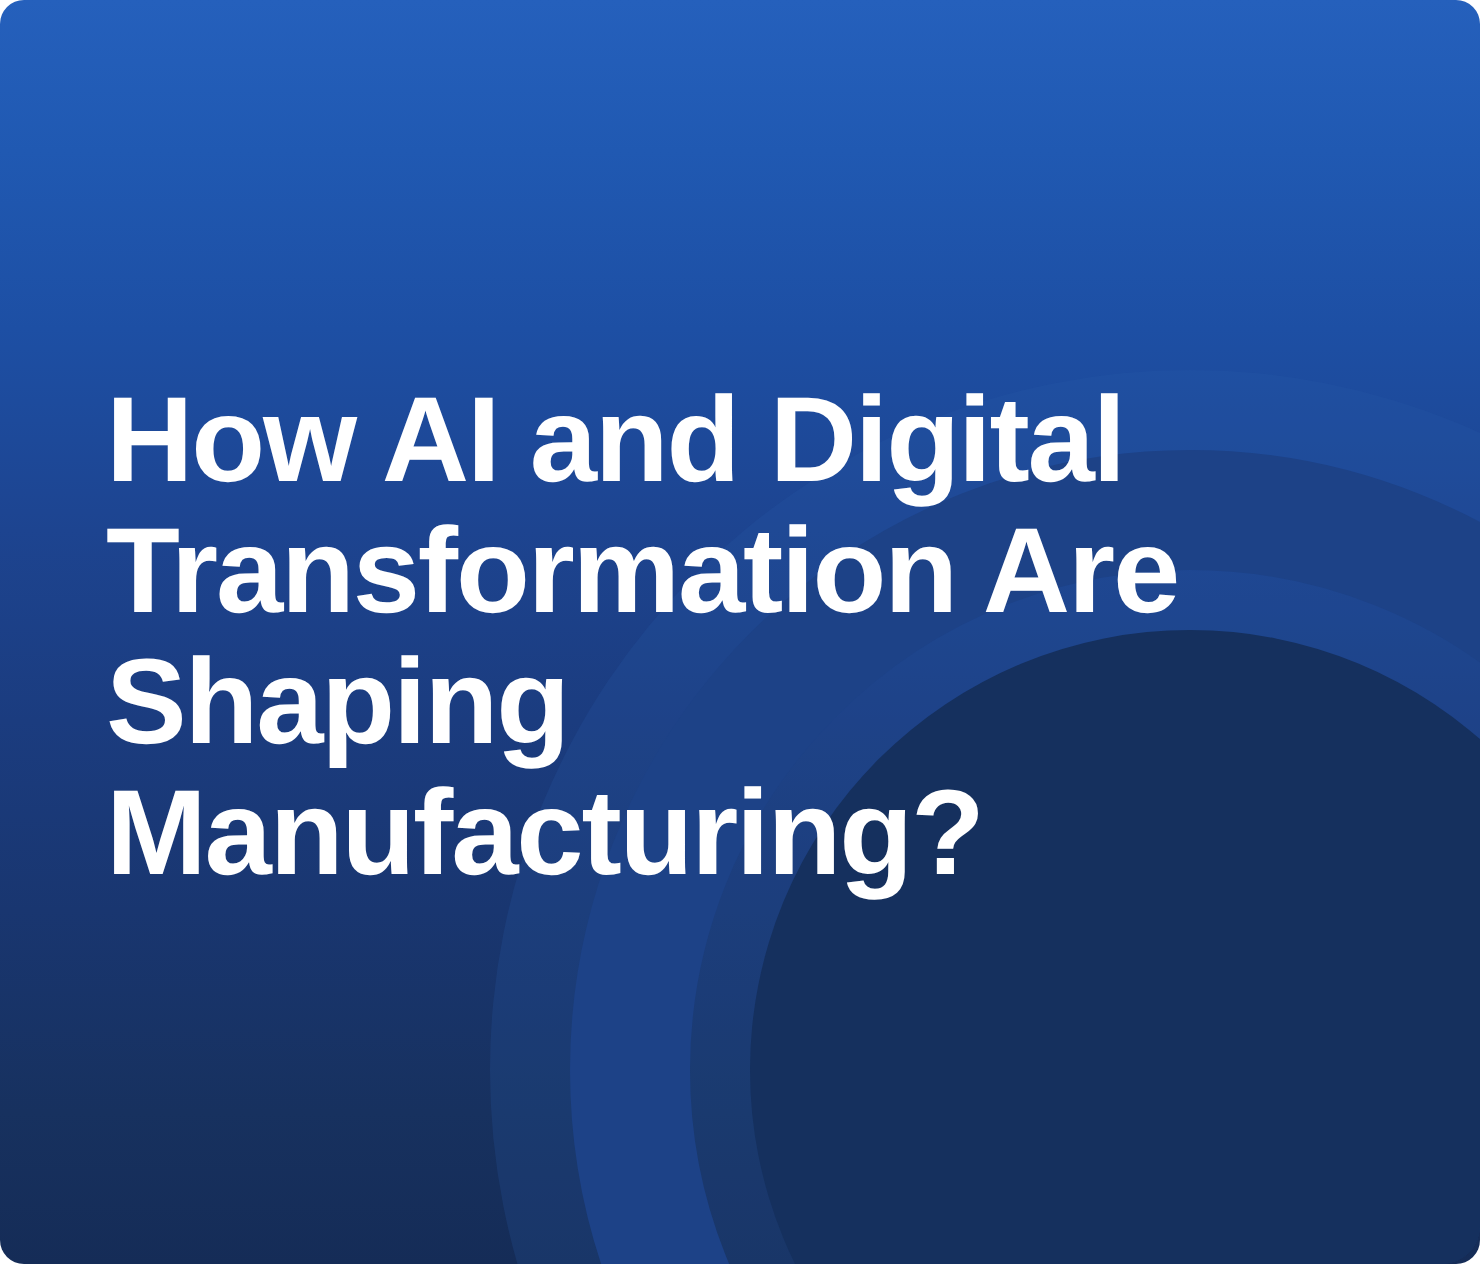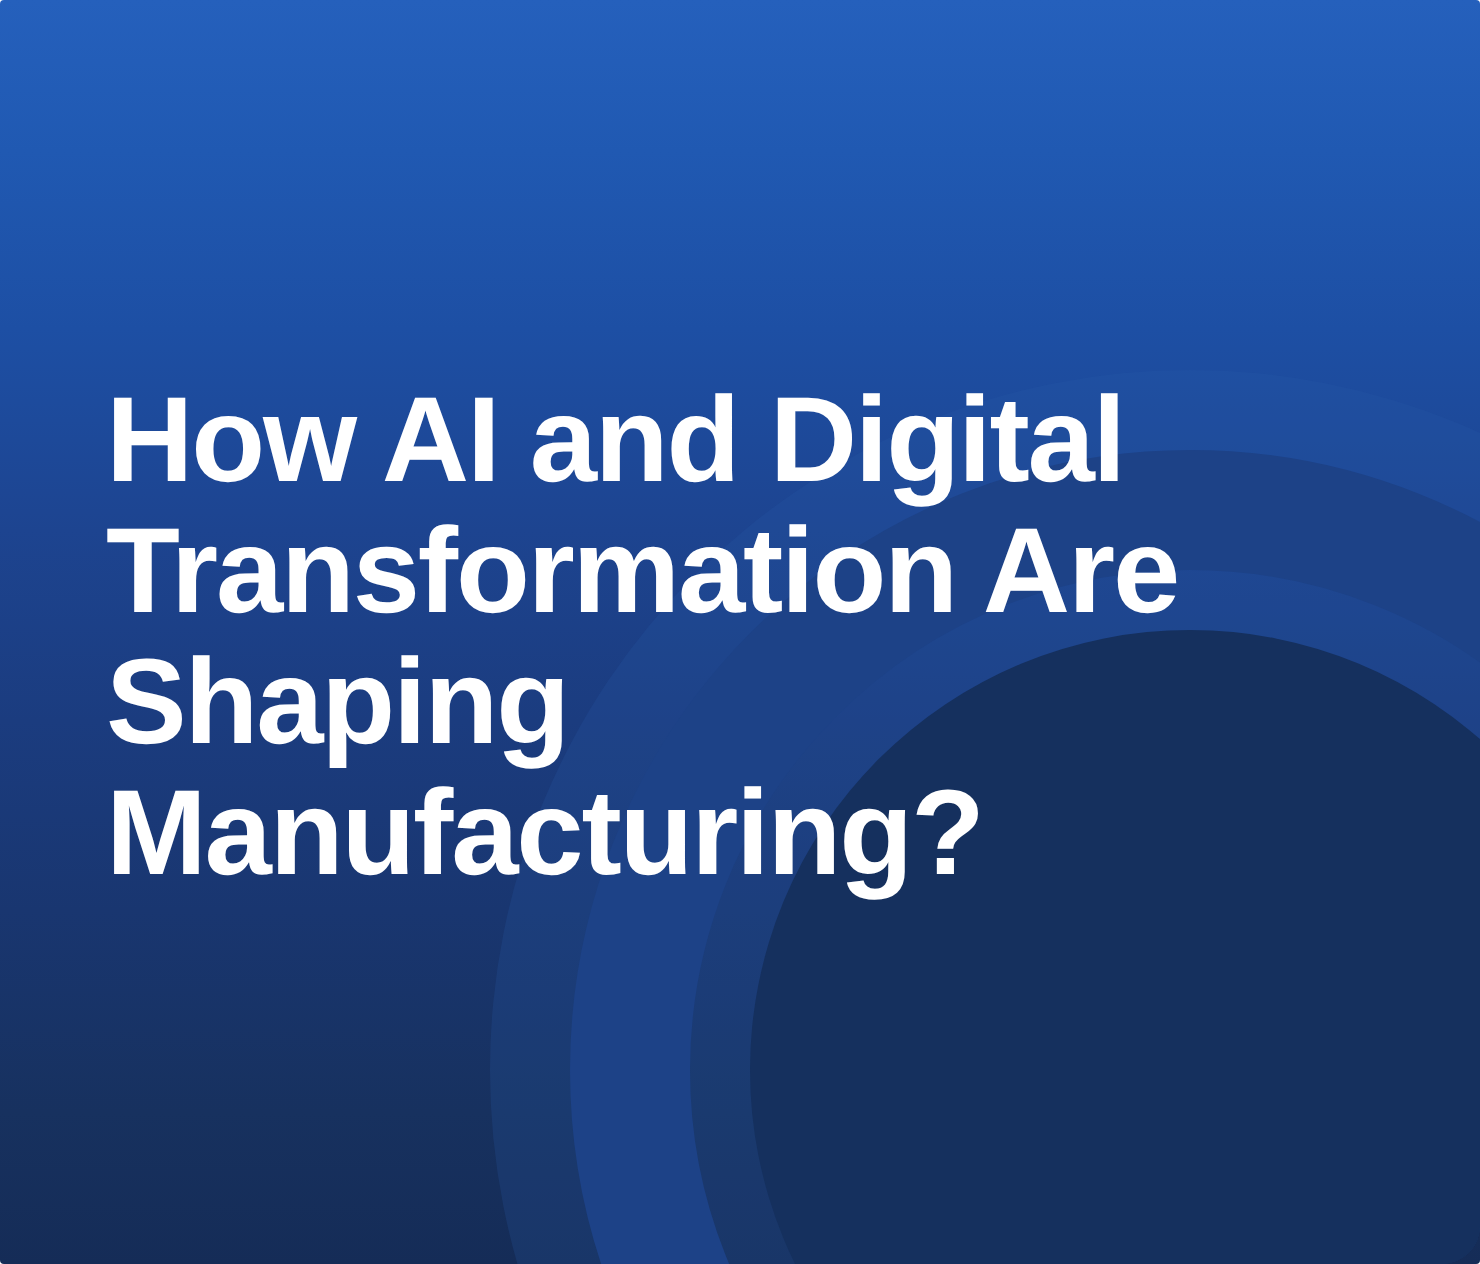--- a/index.html
+++ b/index.html
@@ -13,21 +13,21 @@
     height: 1264px;
     overflow: hidden;
     font-family: "Liberation Sans", sans-serif;
   }
 
   #hero-card {
     position: relative;
     width: 1480px;
     height: 1264px;
     box-sizing: border-box;
-    border-radius: 4px;
+    border-radius: 24px;
     overflow: hidden;
     background: linear-gradient(180deg,
         #2560bc 0%,
         #2059b2 12%,
         #1d4fa4 26%,
         #1d4490 42%,
         #1b3c7f 57%,
         #193670 72%,
         #17315f 88%,
         #152c57 100%);

